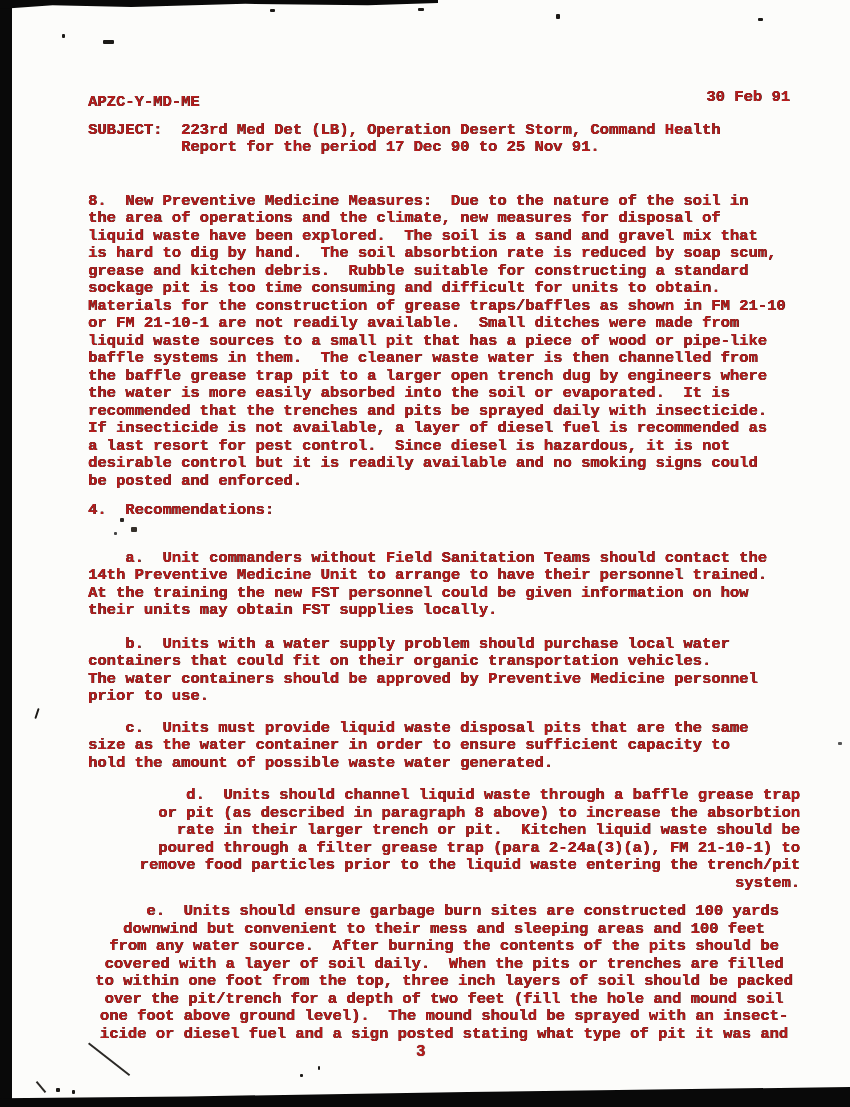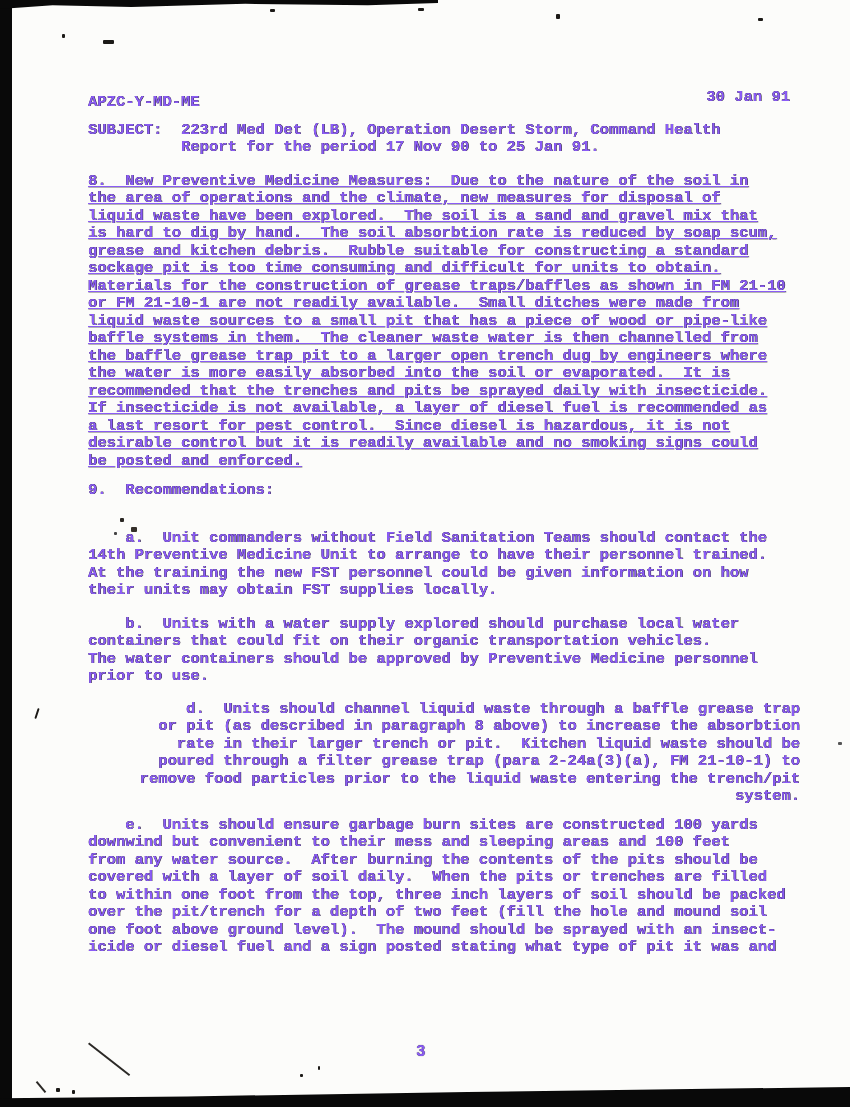--- a/index.html
+++ b/index.html
@@ -7,21 +7,21 @@
     padding: 0;
     background: #e9e9e7;
   }
   .page {
     position: relative;
     width: 850px;
     height: 1107px;
     background: #fcfcfa;
     overflow: hidden;
     font-family: "Liberation Mono", "DejaVu Sans Mono", monospace;
-    color: #8b5cf6;
+    color: #b91c1c;
   }
   .content {
     position: absolute;
     left: 88px;
     top: 89px;
     width: 712px;
     font-size: 15.5px;
     line-height: 17.5px;
     font-weight: 700;
     letter-spacing: 0px;
@@ -32,27 +32,27 @@
     margin: 0;
   }
   .header-row {
     display: flex;
     justify-content: space-between;
     align-items: flex-start;
   }
   .office-symbol { padding-top: 5px; }
   .doc-date { padding-right: 10px; }
   .subject-block { margin-top: 10px; }
-  .para-8 { margin-top: 16px; text-decoration: underline; }
+  .para-8 { margin-top: 36px; }
   .heading-9 { margin-top: 12px; }
   .para-a { margin-top: 30px; }
   .para-b { margin-top: 16px; }
   .para-c { margin-top: 14px; }
   .para-d { margin-top: 15px; text-align: right; }
-  .para-e { margin-top: 11px; }
+  .para-e { margin-top: 11px; text-align: center; }
   .page-number {
     position: absolute;
     left: 416px;
     top: 1043px;
     font-size: 16px;
     line-height: 18px;
     font-weight: 700;
     font-family: "Liberation Mono", "DejaVu Sans Mono", monospace;
     text-shadow: 0 0 0.7px #000;
   }
@@ -115,56 +115,59 @@
 </style>
 </head>
 <body>
 
 <div class="page">
 
   <div class="content">
 
     <div class="header-row">
       <div class="mono-block office-symbol">APZC-Y-MD-ME</div>
-      <div class="mono-block doc-date">30 Jan 91</div>
+      <div class="mono-block doc-date">30 Feb 91</div>
     </div>
 
     <div class="mono-block subject-block">SUBJECT:  223rd Med Det (LB), Operation Desert Storm, Command Health
-          Report for the period 17 Nov 90 to 25 Jan 91.</div>
+          Report for the period 17 Dec 90 to 25 Nov 91.</div>
 
     <div class="mono-block para-8">8.  New Preventive Medicine Measures:  Due to the nature of the soil in
 the area of operations and the climate, new measures for disposal of
 liquid waste have been explored.  The soil is a sand and gravel mix that
 is hard to dig by hand.  The soil absorbtion rate is reduced by soap scum,
 grease and kitchen debris.  Rubble suitable for constructing a standard
 sockage pit is too time consuming and difficult for units to obtain.
 Materials for the construction of grease traps/baffles as shown in FM 21-10
 or FM 21-10-1 are not readily available.  Small ditches were made from
 liquid waste sources to a small pit that has a piece of wood or pipe-like
 baffle systems in them.  The cleaner waste water is then channelled from
 the baffle grease trap pit to a larger open trench dug by engineers where
 the water is more easily absorbed into the soil or evaporated.  It is
 recommended that the trenches and pits be sprayed daily with insecticide.
 If insecticide is not available, a layer of diesel fuel is recommended as
 a last resort for pest control.  Since diesel is hazardous, it is not
 desirable control but it is readily available and no smoking signs could
 be posted and enforced.</div>
 
-    <div class="mono-block heading-9">9.  Recommendations:</div>
+    <div class="mono-block heading-9">4.  Recommendations:</div>
 
     <div class="mono-block para-a">    a.  Unit commanders without Field Sanitation Teams should contact the
 14th Preventive Medicine Unit to arrange to have their personnel trained.
 At the training the new FST personnel could be given information on how
 their units may obtain FST supplies locally.</div>
 
-    <div class="mono-block para-b">    b.  Units with a water supply explored should purchase local water
+    <div class="mono-block para-b">    b.  Units with a water supply problem should purchase local water
 containers that could fit on their organic transportation vehicles.
 The water containers should be approved by Preventive Medicine personnel
 prior to use.</div>
 
+    <div class="mono-block para-c">    c.  Units must provide liquid waste disposal pits that are the same
+size as the water container in order to ensure sufficient capacity to
+hold the amount of possible waste water generated.</div>
 
     <div class="mono-block para-d">    d.  Units should channel liquid waste through a baffle grease trap
 or pit (as described in paragraph 8 above) to increase the absorbtion
 rate in their larger trench or pit.  Kitchen liquid waste should be
 poured through a filter grease trap (para 2-24a(3)(a), FM 21-10-1) to
 remove food particles prior to the liquid waste entering the trench/pit
 system.</div>
 
     <div class="mono-block para-e">    e.  Units should ensure garbage burn sites are constructed 100 yards
 downwind but convenient to their mess and sleeping areas and 100 feet

